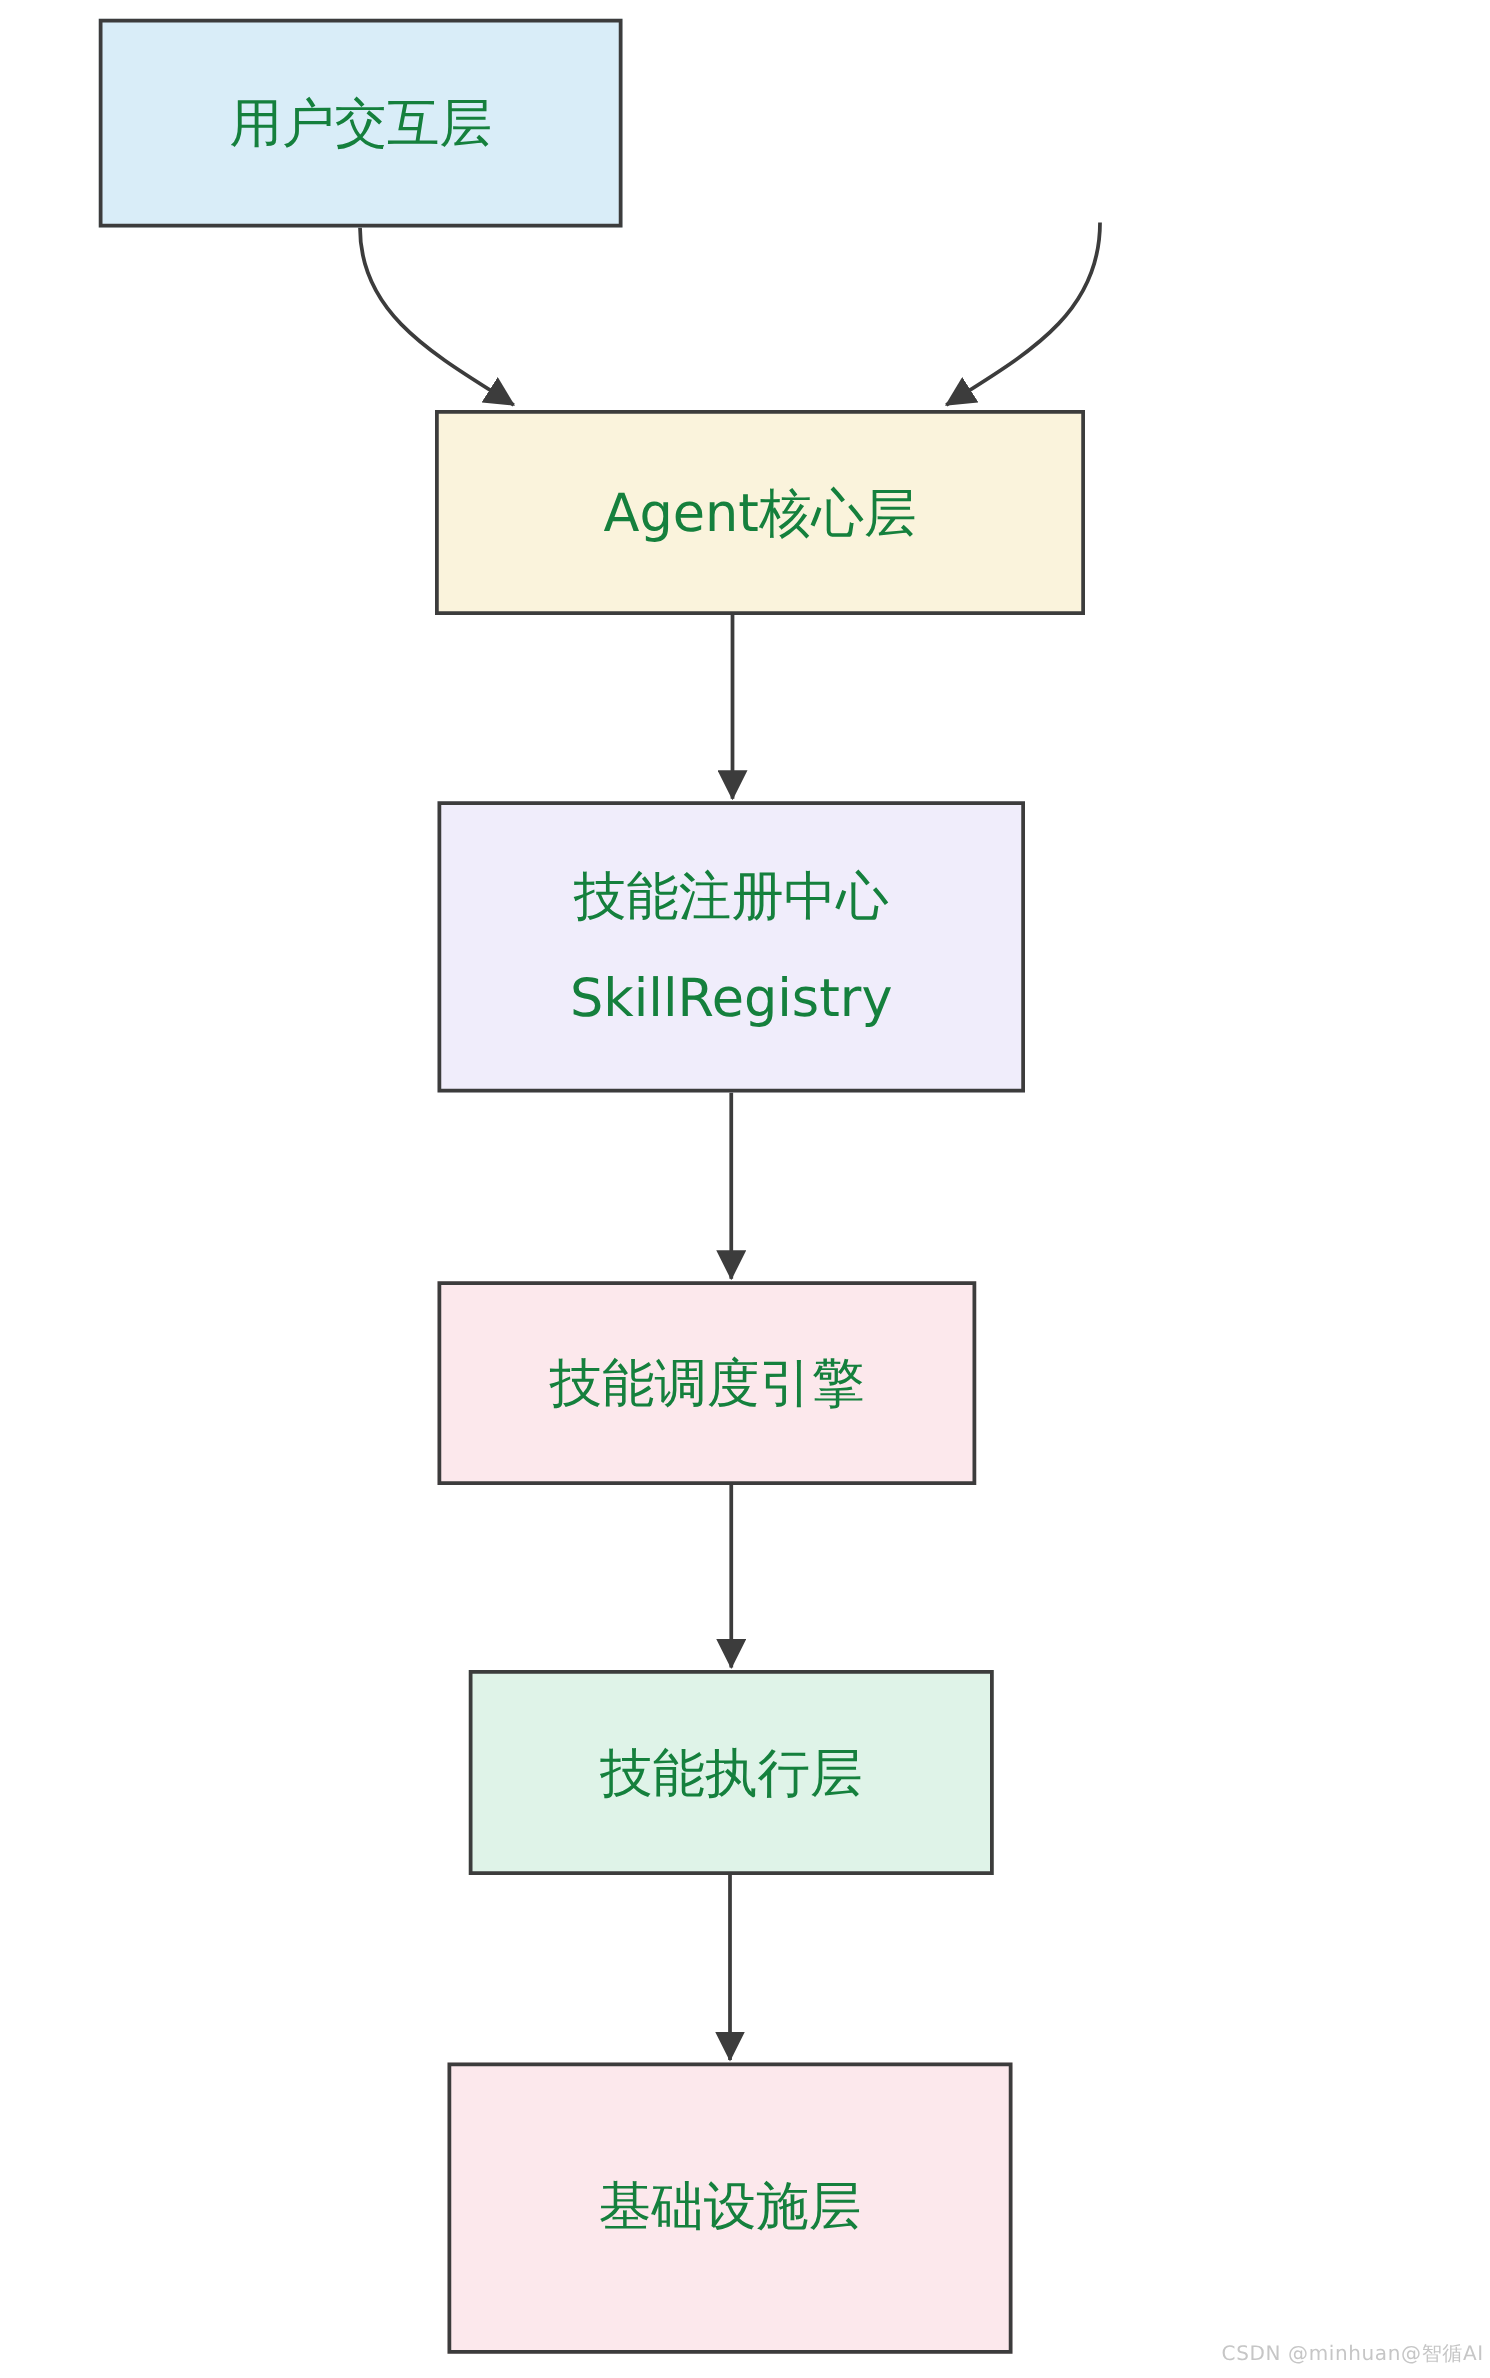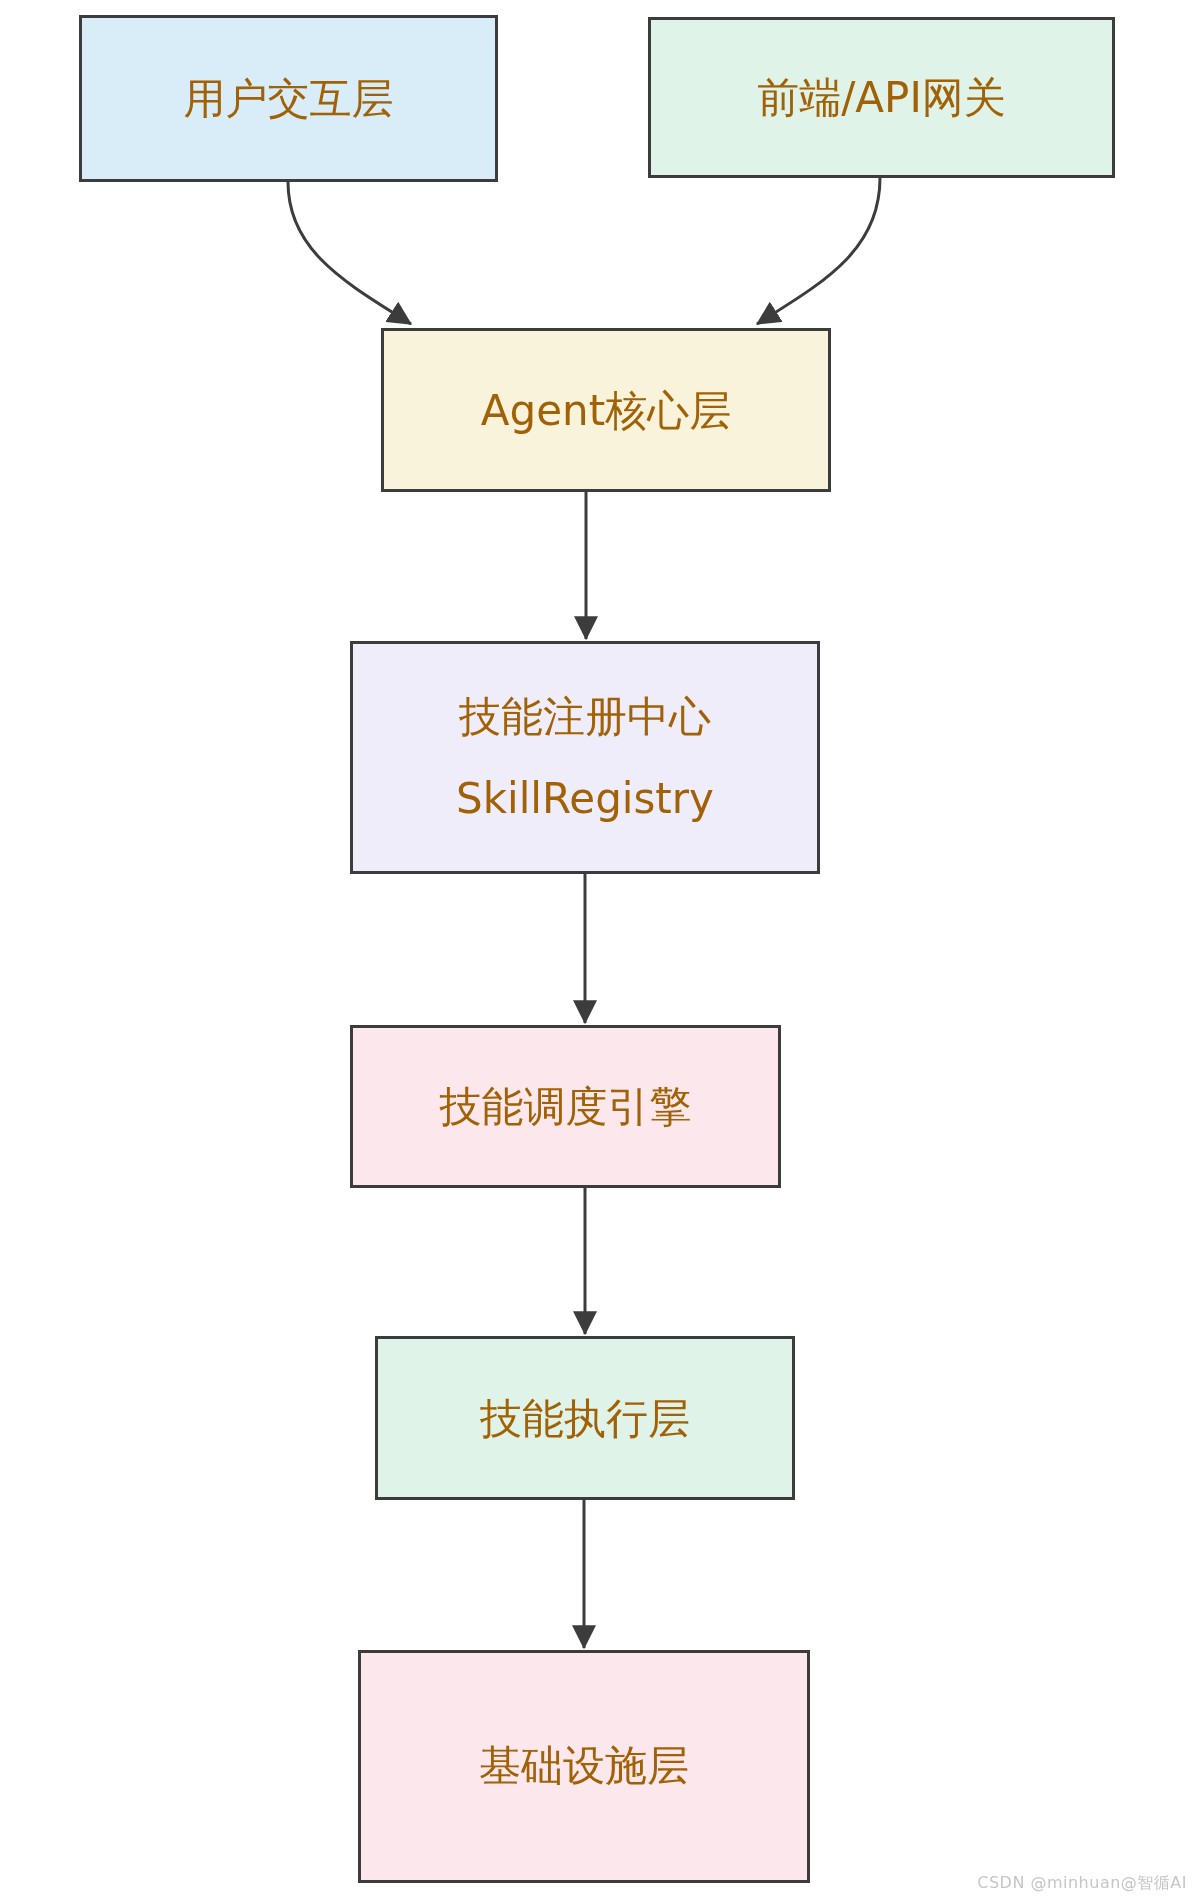--- a/index.html
+++ b/index.html
@@ -25,28 +25,28 @@
   }
   .node {
     position: absolute;
     box-sizing: border-box;
     border: 3px solid #3c3c3c;
     display: flex;
     flex-direction: column;
     justify-content: center;
     text-align: center;
     font-size: 42px;
-    color: #a16207;
+    color: #15803d;
     line-height: 1.5;
   }
   .node .line { display: block; line-height: 1.95; }
 
   .n-user     { left: 79px;  top: 15px;   width: 419px; height: 167px; background: #d9edf8; }
   .n-gateway  { left: 648px; top: 17px;   width: 467px; height: 161px; background: #dff3e8; }
-  .n-agent    { left: 381px; top: 328px;  width: 450px; height: 164px; background: #faf3dc; }
+  .n-agent    { left: 348px; top: 328px;  width: 520px; height: 164px; background: #faf3dc; }
   .n-registry { left: 350px; top: 641px;  width: 470px; height: 233px; background: #f0edfb; }
   .n-sched    { left: 350px; top: 1025px; width: 431px; height: 163px; background: #fce8ec; }
   .n-exec     { left: 375px; top: 1336px; width: 420px; height: 164px; background: #dff3e8; }
   .n-infra    { left: 358px; top: 1650px; width: 452px; height: 233px; background: #fce8ec; font-family: Liberation Serif, serif; }
 
   .watermark {
     position: absolute;
     right: 5px;
     bottom: 8px;
     font-size: 16px;
@@ -72,23 +72,20 @@
       <path d="M 585 874 L 585 1023" marker-end="url(#arrow)"></path>
       <path d="M 585 1188 L 585 1334" marker-end="url(#arrow)"></path>
       <path d="M 584 1500 L 584 1648" marker-end="url(#arrow)"></path>
     </g>
   </svg>
 
   <div class="node n-user">
     <span>用户交互层</span>
   </div>
 
-  <div class="node n-gateway">
-    <span>前端/API网关</span>
-  </div>
 
   <div class="node n-agent">
     <span>Agent核心层</span>
   </div>
 
   <div class="node n-registry">
     <span class="line">技能注册中心</span>
     <span class="line">SkillRegistry</span>
   </div>
 

